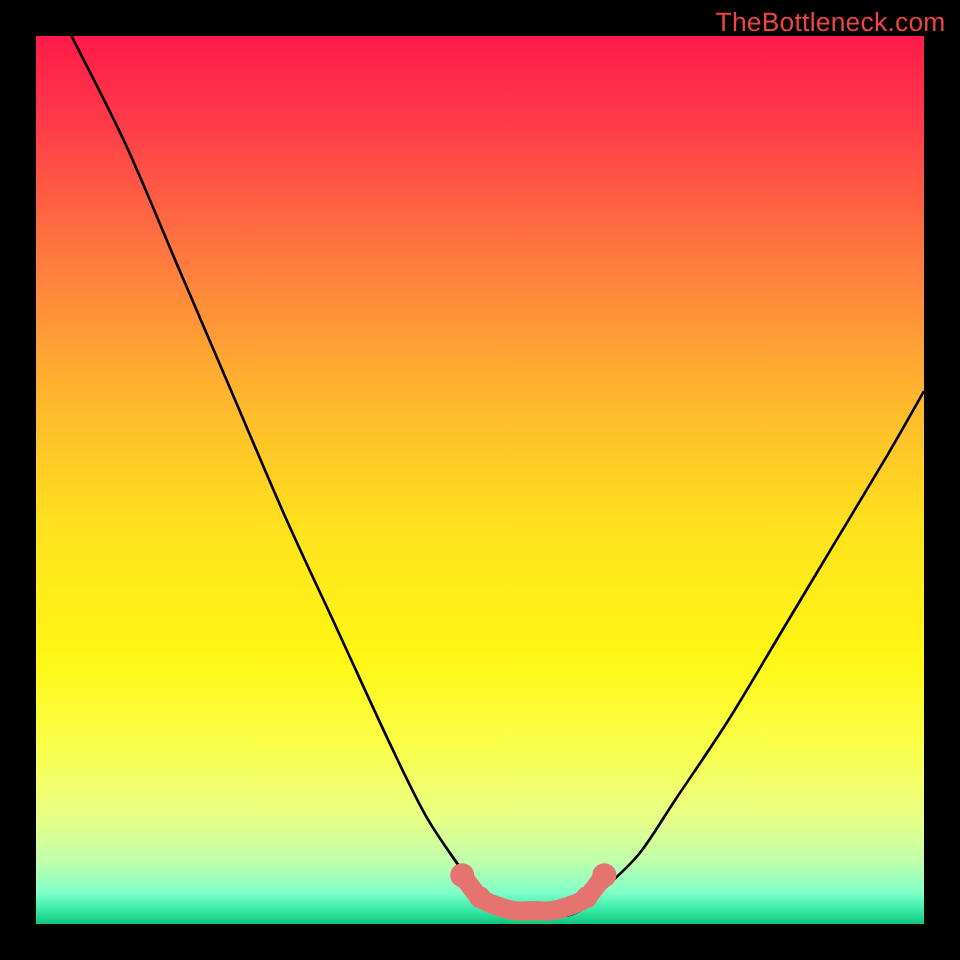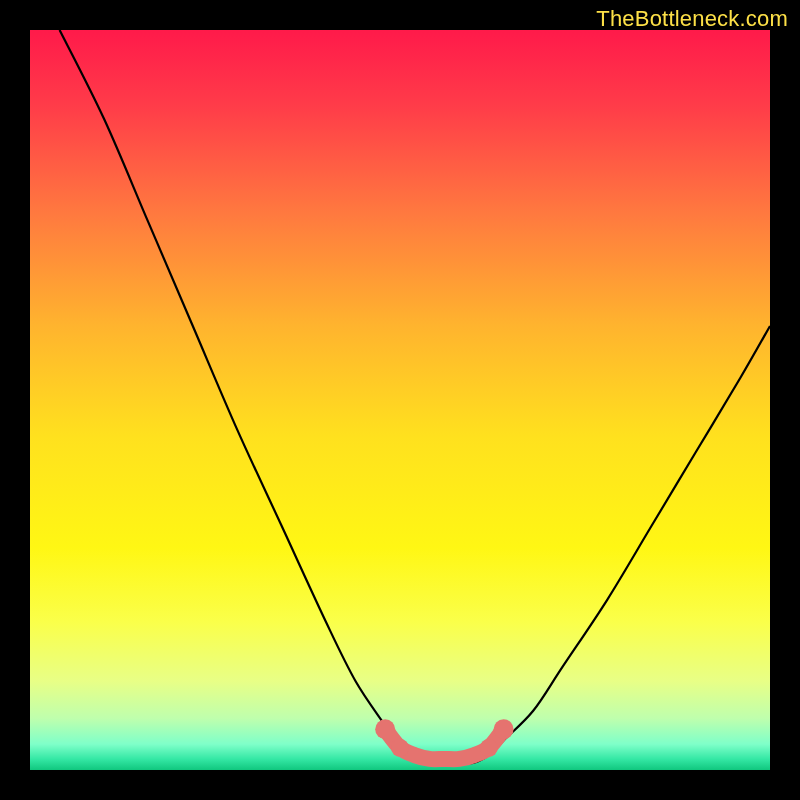--- a/index.html
+++ b/index.html
@@ -21,21 +21,21 @@
     overflow: hidden;
   }
   .gradient {
     position: absolute;
     left: 0; top: 0; right: 0; bottom: 0;
   }
   .watermark {
     position: absolute;
     top: 6px;
     right: 12px;
-    color: #fde047;
+    color: #ef4444;
     font-size: 22px;
     letter-spacing: 0.2px;
     z-index: 5;
   }
   svg {
     position: absolute;
     left: 0; top: 0;
     z-index: 2;
   }
 </style>

